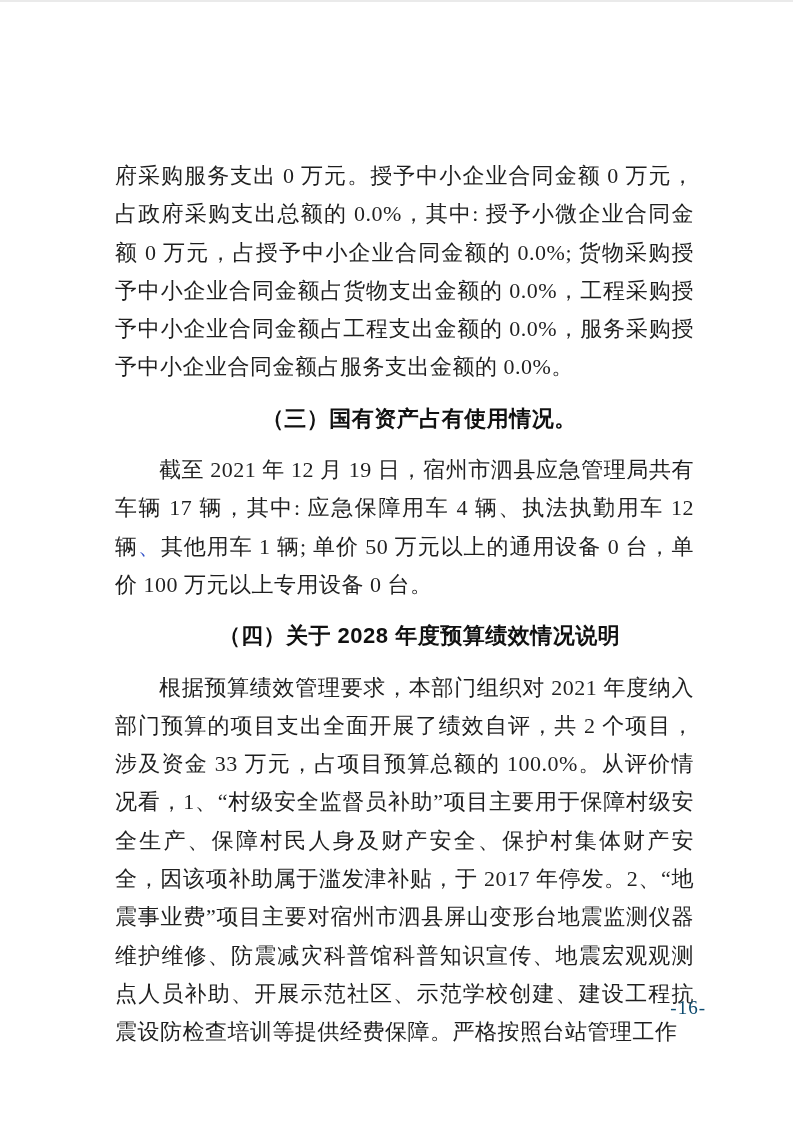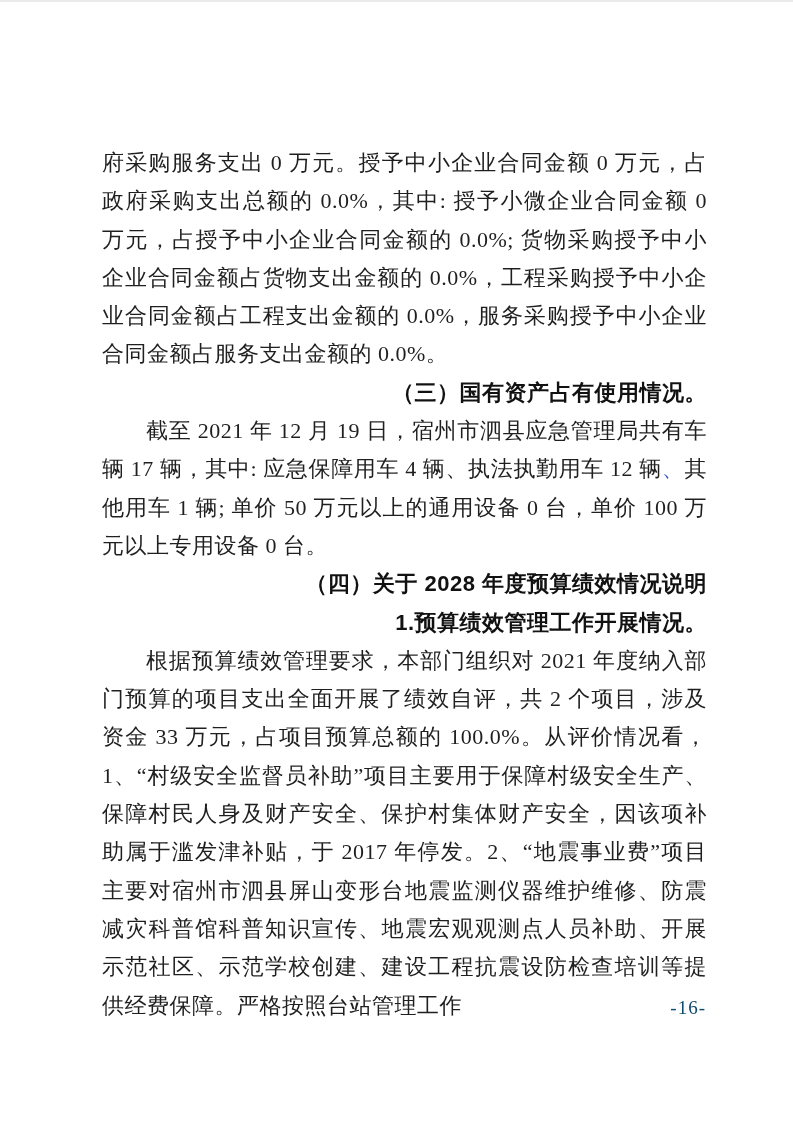--- a/index.html
+++ b/index.html
@@ -26,32 +26,32 @@
     top: 144px;
     width: 605px;
     font-size: 22px;
     line-height: 38.3px;
     color: #1f1f1f;
     text-align: justify;
     text-justify: inter-character;
     letter-spacing: 0.5px;
   }
   .para {
-    margin: 0;
+    margin: 13px;
     padding: 0;
   }
   .para.indent-body {
     text-indent: 2em;
   }
   .para.heading {
     font-family: "Liberation Sans", sans-serif;
     font-weight: 700;
     color: #111111;
     text-indent: 1.35em;
-    text-align: right;
+    text-align: center;
   }
   .blue-mark {
     
   }
   .page-number {
     position: absolute;
     top: 997px;
     right: 87px;
     font-size: 19px;
     line-height: 22px;
@@ -68,19 +68,18 @@
 <div class="text-block">
 
   <p class="para">府采购服务支出 0 万元。授予中小企业合同金额 0 万元，占政府采购支出总额的 0.0%，其中: 授予小微企业合同金额 0 万元，占授予中小企业合同金额的 0.0%; 货物采购授予中小企业合同金额占货物支出金额的 0.0%，工程采购授予中小企业合同金额占工程支出金额的 0.0%，服务采购授予中小企业合同金额占服务支出金额的 0.0%。</p>
 
   <p class="para heading">（三）国有资产占有使用情况。</p>
 
   <p class="para indent-body"><span>截至 2021 年 12 月 19 日，宿州市泗县应急管理局共有车辆 17 辆，其中: 应急保障用车 4 辆、执法执勤用车 12 辆</span><span class="blue-mark" data-color="colors.blue_mark" style="color: rgb(51, 83, 200);">、</span><span>其他用车 1 辆; 单价 50 万元以上的通用设备 0 台，单价 100 万元以上专用设备 0 台。</span></p>
 
   <p class="para heading">（四）关于 2028 年度预算绩效情况说明</p>
 
-  <p class="para heading">1.预算绩效管理工作开展情况。</p>
 
   <p class="para indent-body">根据预算绩效管理要求，本部门组织对 2021 年度纳入部门预算的项目支出全面开展了绩效自评，共 2 个项目，涉及资金 33 万元，占项目预算总额的 100.0%。从评价情况看，1、“村级安全监督员补助”项目主要用于保障村级安全生产、保障村民人身及财产安全、保护村集体财产安全，因该项补助属于滥发津补贴，于 2017 年停发。2、“地震事业费”项目主要对宿州市泗县屏山变形台地震监测仪器维护维修、防震减灾科普馆科普知识宣传、地震宏观观测点人员补助、开展示范社区、示范学校创建、建设工程抗震设防检查培训等提供经费保障。严格按照台站管理工作</p>
 
 </div>
 
 <div class="page-number">-16-</div>
 
 </body></html>

